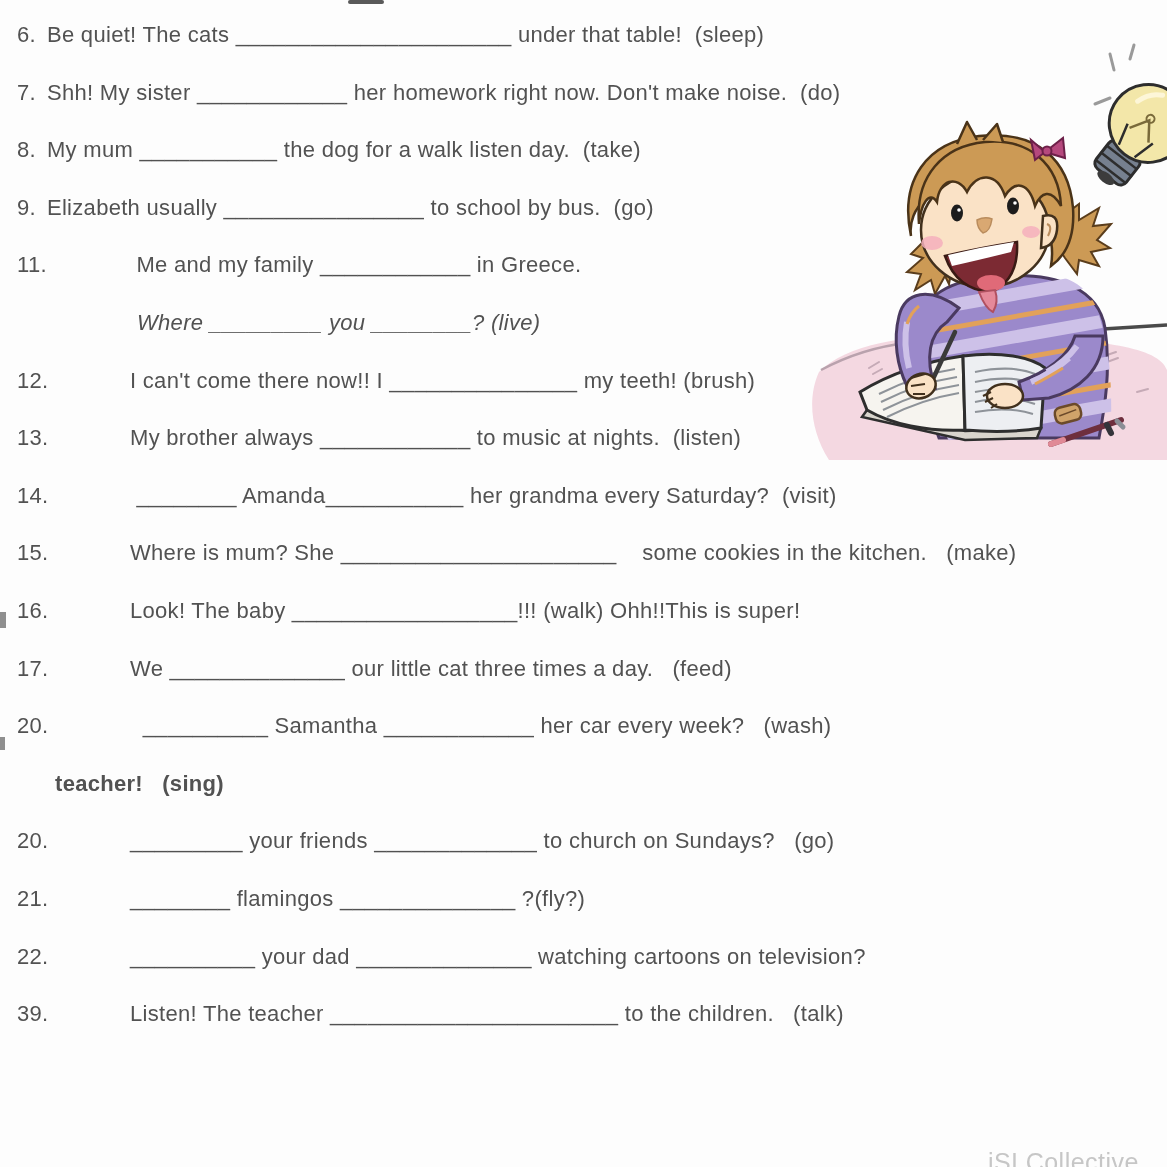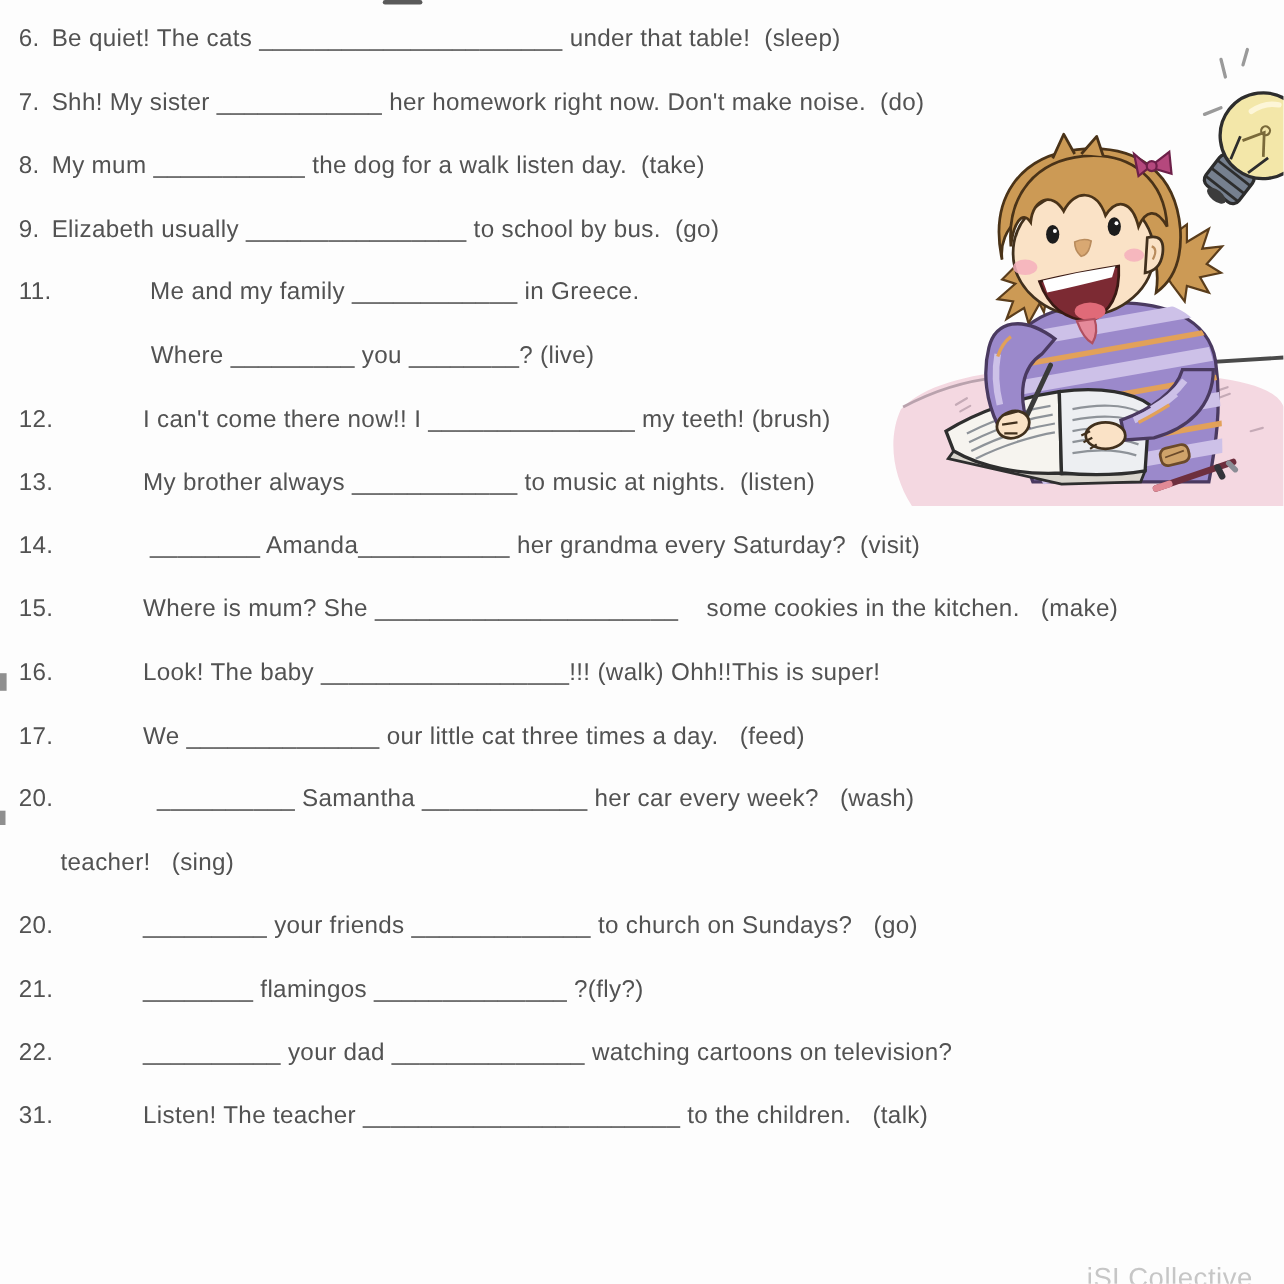--- a/index.html
+++ b/index.html
@@ -12,22 +12,22 @@
     position:absolute;left:0;top:6px;width:1167px;
     filter:blur(0.3px);
   }
   .row{
     height:57.6px;line-height:57.6px;white-space:pre;
     padding-left:17px;font-size:22px;color:#525252;letter-spacing:0.3px;
   }
   .row .num{display:inline-block;vertical-align:baseline;}
   .row.tab .num{width:113px;}
   .row.flow .num{margin-right:11px;}
-  .row.cont{padding-left:55px;}
-  .row.cont-where{padding-left:137px;}
+  .row.cont{padding-left:55px;font-weight:bold;}
+  .row.cont-where{padding-left:137px;font-style:italic;}
   #illustration{position:absolute;left:807px;top:40px;width:360px;height:420px;}
   #watermark{
     position:absolute;left:988px;top:1148px;font-size:25px;color:#c6c6c6;
     letter-spacing:0.5px;white-space:nowrap;
   }
   .artifact{position:absolute;background:#8f8f8f;}
   #artifact-top{left:348px;top:0;width:36px;height:4px;background:#5a5a5a;border-radius:2px;}
   #artifact-left1{left:0;top:612px;width:6px;height:16px;}
   #artifact-left2{left:0;top:737px;width:5px;height:13px;}
 </style>
@@ -45,21 +45,21 @@
     <div class="row tab"><span class="num">13.</span><span class="body">My brother always ____________ to music at nights.  (listen)</span></div>
     <div class="row tab"><span class="num">14.</span><span class="body"> ________ Amanda___________ her grandma every Saturday?  (visit)</span></div>
     <div class="row tab"><span class="num">15.</span><span class="body">Where is mum? She ______________________    some cookies in the kitchen.   (make)</span></div>
     <div class="row tab"><span class="num">16.</span><span class="body">Look! The baby __________________!!! (walk) Ohh!!This is super!</span></div>
     <div class="row tab"><span class="num">17.</span><span class="body">We ______________ our little cat three times a day.   (feed)</span></div>
     <div class="row tab"><span class="num">20.</span><span class="body">  __________ Samantha ____________ her car every week?   (wash)</span></div>
     <div class="row cont"><span class="body">teacher!   (sing)</span></div>
     <div class="row tab"><span class="num">20.</span><span class="body">_________ your friends _____________ to church on Sundays?   (go)</span></div>
     <div class="row tab"><span class="num">21.</span><span class="body">________ flamingos ______________ ?(fly?)</span></div>
     <div class="row tab"><span class="num">22.</span><span class="body">__________ your dad ______________ watching cartoons on television?</span></div>
-    <div class="row tab"><span class="num">31.</span><span class="body">Listen! The teacher _______________________ to the children.   (talk)</span></div>
+    <div class="row tab"><span class="num">39.</span><span class="body">Listen! The teacher _______________________ to the children.   (talk)</span></div>
   </div>
 
 <div id="artifact-top" class="artifact"></div>
 <div id="artifact-left1" class="artifact"></div>
 <div id="artifact-left2" class="artifact"></div>
 
 <svg id="illustration" viewBox="0 0 360 420" xmlns="http://www.w3.org/2000/svg">
 
   <g stroke="#9a9a9a" stroke-width="3" stroke-linecap="round">
     <line x1="303" y1="14" x2="307" y2="30"></line>

